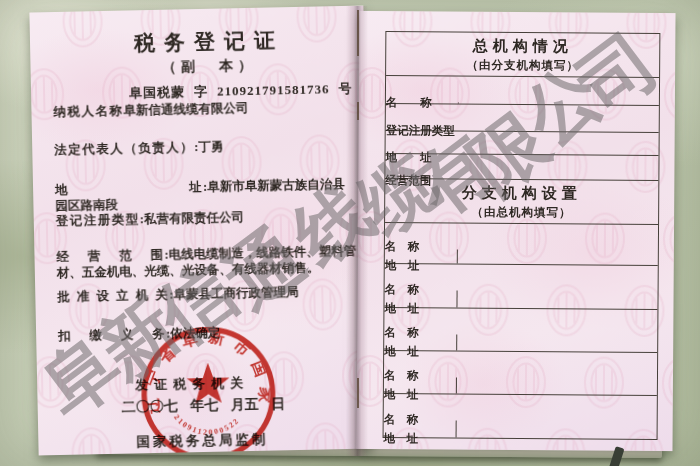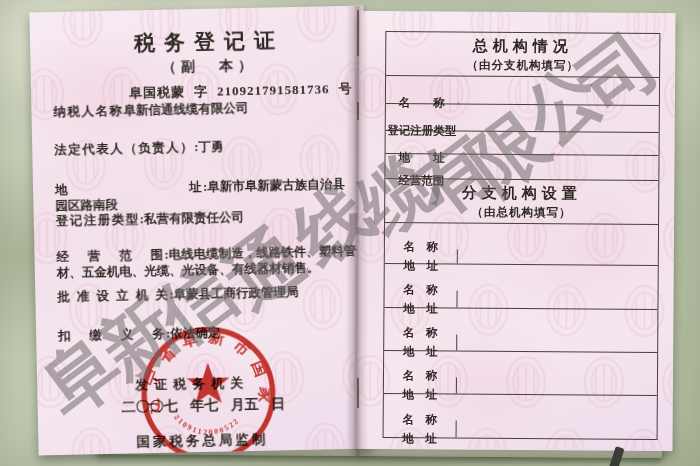--- a/index.html
+++ b/index.html
@@ -44,21 +44,21 @@
     mix-blend-mode:multiply;opacity:.9;}
   .seal text{font-family:"Liberation Serif",serif;font-weight:bold;}
   .rtable{position:absolute;left:26px;top:20px;width:273px;border:1.6px solid #46403a;}
   .rt-row{display:flex;border-top:1.4px solid #46403a;box-sizing:border-box;}
   .rt-row:first-child{border-top:none;}
   .rt-head{flex-direction:column;justify-content:center;text-align:center;}
   .rt-head .h1{font-size:15px;font-weight:bold;letter-spacing:5px;}
   .rt-head .h2{font-size:11.5px;font-weight:bold;letter-spacing:1px;margin-top:2px;}
   .rt-label{width:73px;border-right:1.4px solid #46403a;box-sizing:border-box;
     display:flex;flex-direction:column;justify-content:center;
-    font-size:11.5px;font-weight:bold;text-align:center;margin-top:26px;}
+    font-size:11.5px;font-weight:bold;text-align:left;margin-top:26px;}
   .rt-cell{flex:1;}
   .rt-label .ln{line-height:19px;}
   .fold{position:absolute;left:346px;top:6px;width:22px;height:450px;z-index:3;
     background:linear-gradient(to right,rgba(140,95,120,0) 0%,rgba(120,80,100,.22) 35%,rgba(70,45,60,.38) 52%,rgba(120,80,100,.20) 70%,rgba(140,95,120,0) 100%);}
   .stitch{position:absolute;left:50%;width:2px;background:#5a4636;opacity:.8;}
   .page-edge{position:absolute;left:96px;top:444px;width:566px;height:12px;z-index:0;
     background:linear-gradient(#efecdd,#d9d4c2 60%,#a9ad96);border-radius:2px;
     box-shadow:0 4px 6px rgba(40,50,30,.55);transform:rotate(.4deg);}
   .dark-mark{position:absolute;left:612px;top:447px;width:9px;height:24px;background:#383e35;
     transform:rotate(18deg);border-radius:2px;z-index:4;}

